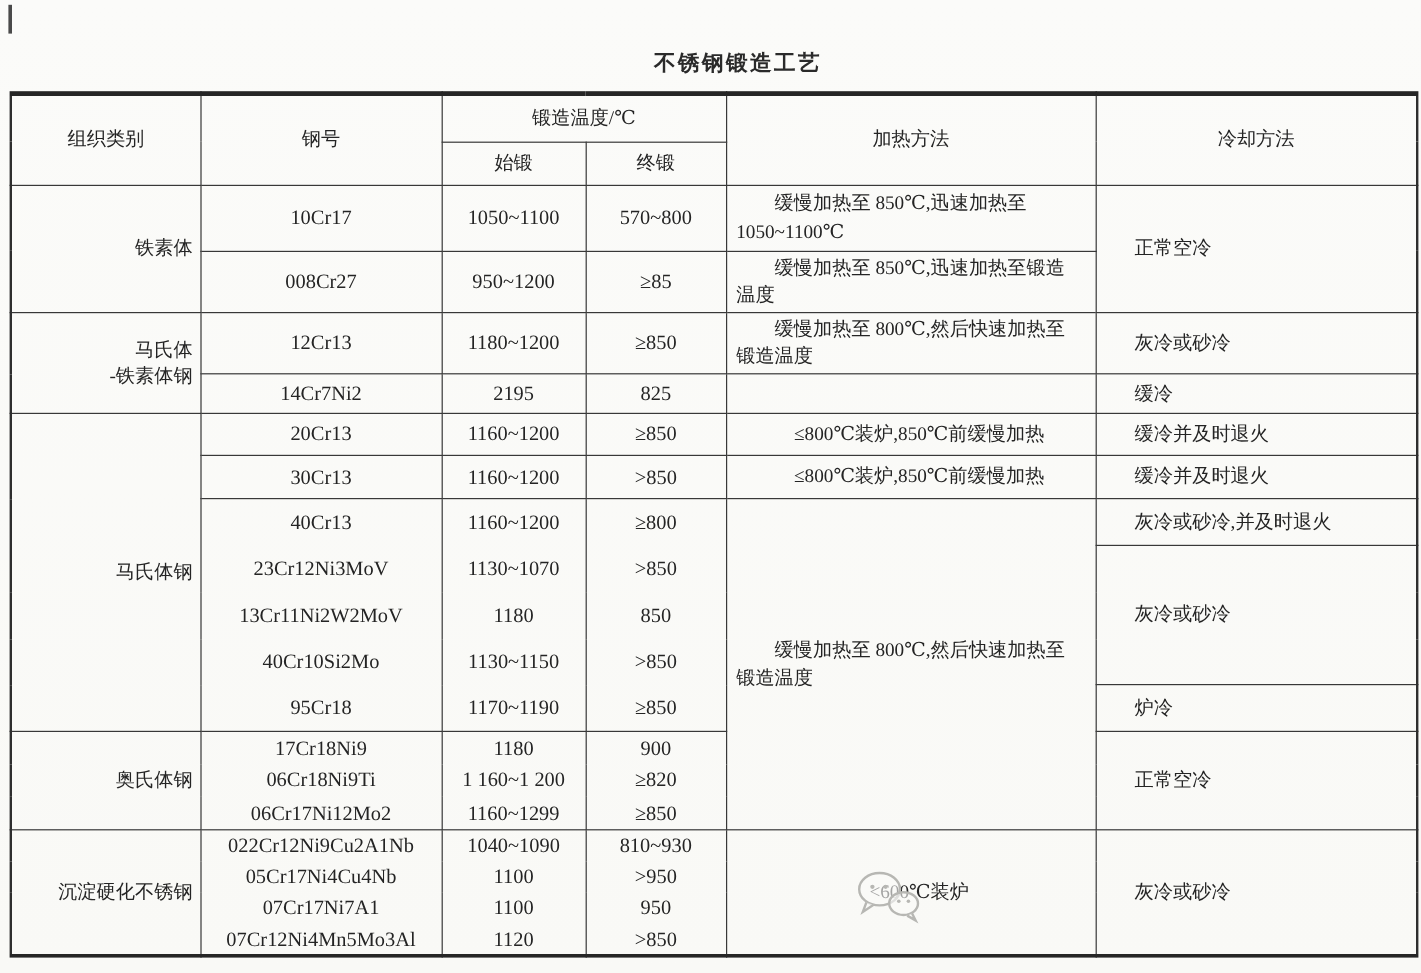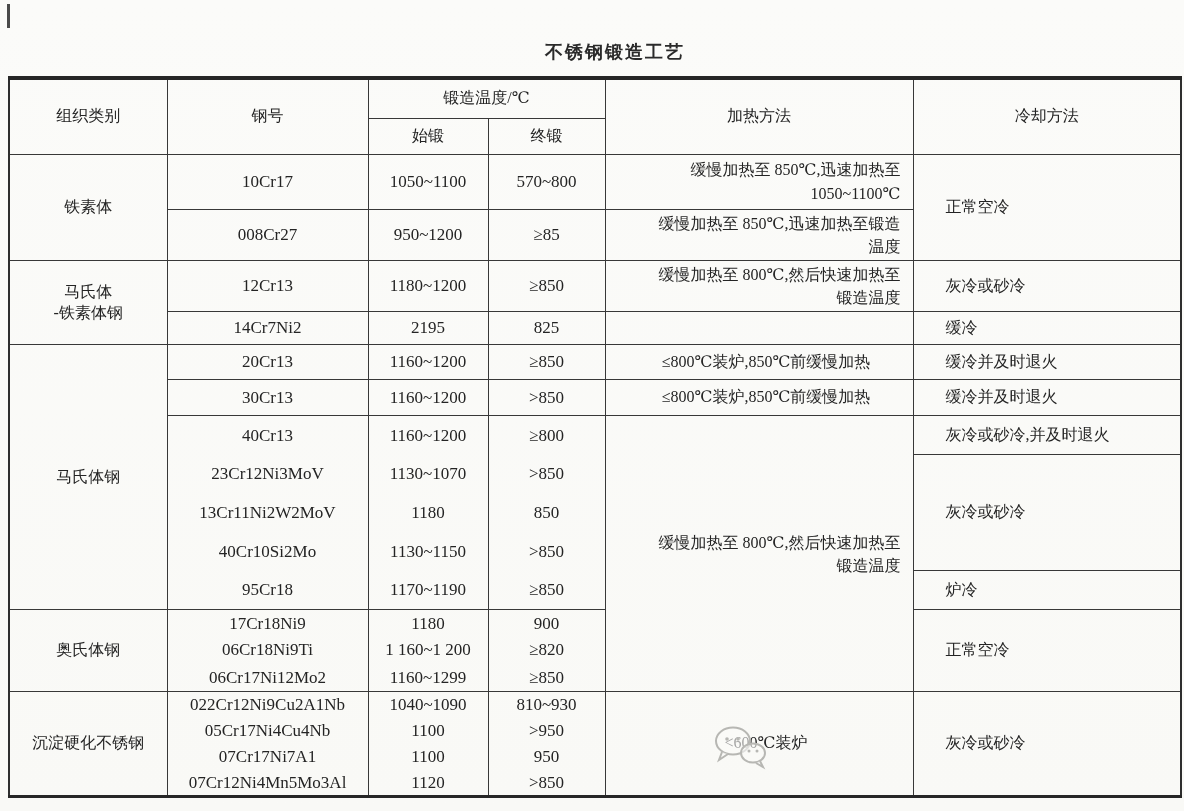--- a/index.html
+++ b/index.html
@@ -39,23 +39,23 @@
     border:1px solid #383838;
     padding:0 6px;
     font-size:17px;
     text-align:center;vertical-align:middle;
     overflow:hidden;
   }
   .forge th{
     font-family:"Liberation Serif","DejaVu Serif",serif;
     font-weight:normal;font-size:16px;
   }
-  td.cjk{font-size:16px;}
+  td.cjk{font-size:16px;text-align:right;}
   td.heat{
-    text-align:right;text-indent:2em;
+    text-align:left;text-indent:2em;
     padding:2px 12px 2px 8px;font-size:16px;line-height:1.45;
   }
   td.heat1{
     text-align:center;text-indent:1em;
     padding:2px 10px 2px 8px;font-size:16px;
   }
   td.cool{
     text-align:left;padding-left:32px;font-size:16px;margin-left:46px;
   }
   td.bt-h{border-top-style:hidden;}

